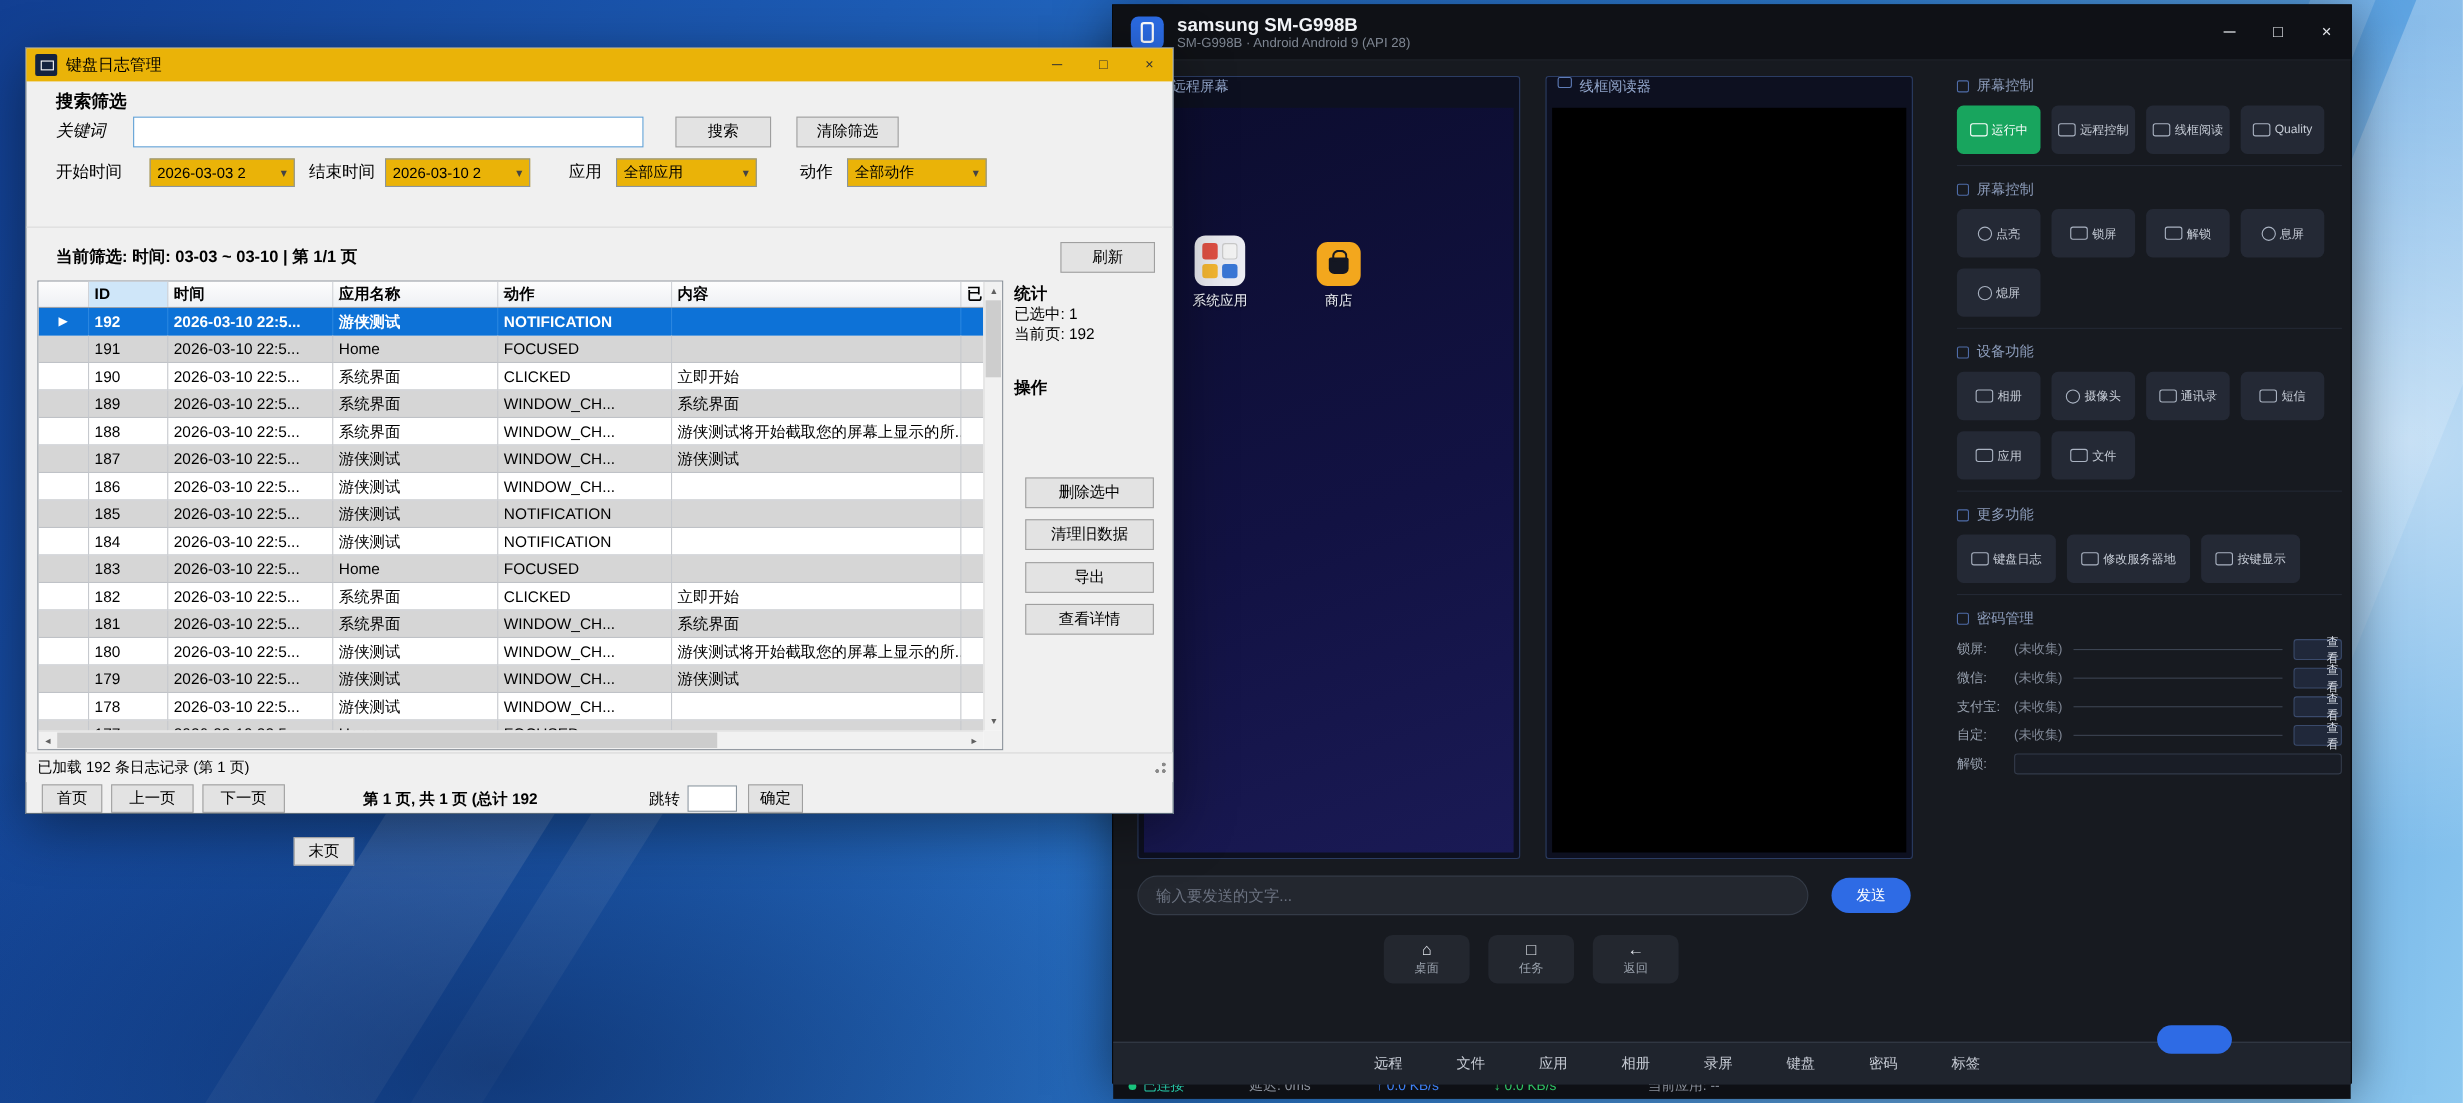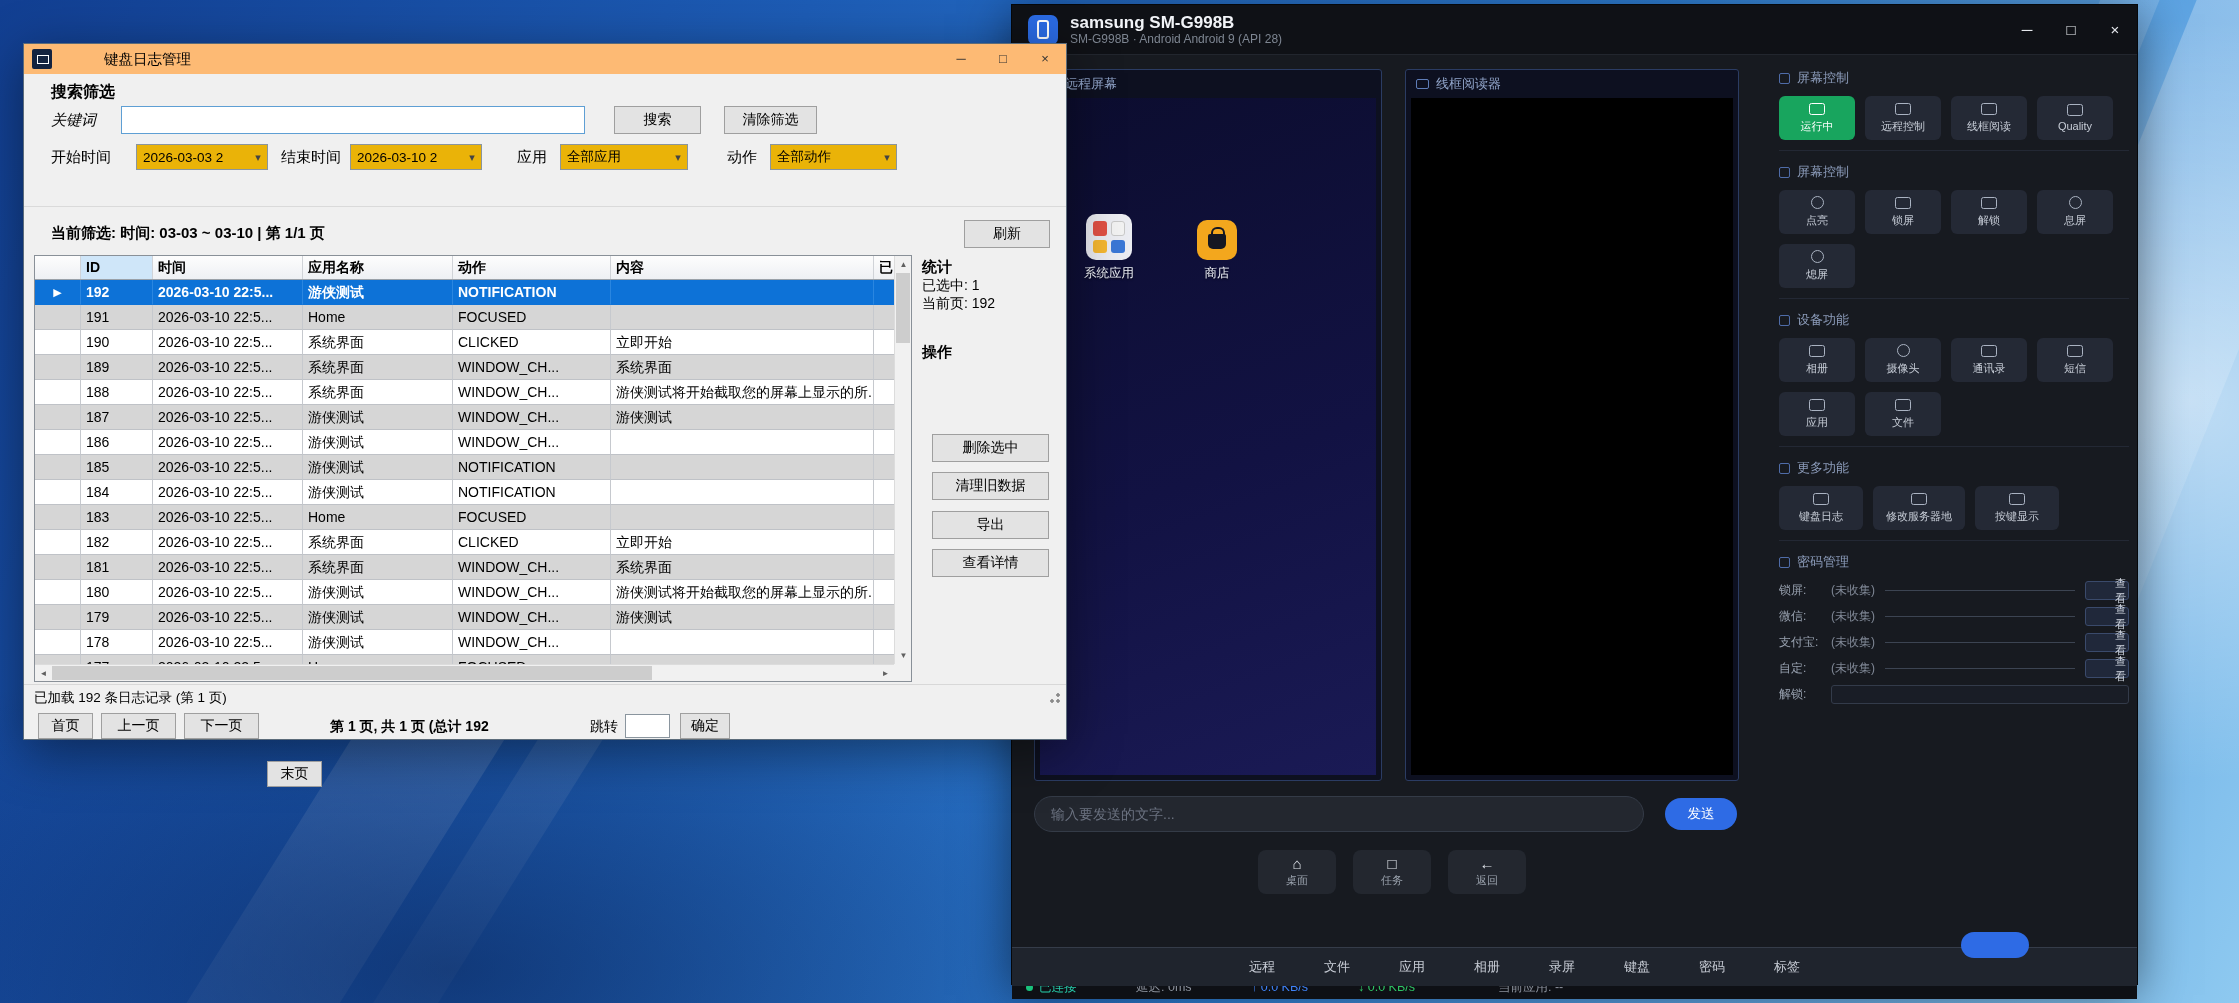--- a/index.html
+++ b/index.html
@@ -27,21 +27,21 @@
     display:flex; align-items:center; border-bottom:1px solid #22262e; }
   .dw-appicon { width:30px; height:30px; margin:0 12px 0 16px; border-radius:7px; background:#2b6be4;
     display:flex; align-items:center; justify-content:center; }
   .phone-shape { width:12px; height:19px; border:2px solid #fff; border-radius:3px; }
   .dw-title { font-size:17px; font-weight:bold; color:#f2f4f8; line-height:19px; }
   .dw-sub { font-size:12px; color:#7e8692; line-height:14px; }
   .dw-controls { margin-left:auto; display:flex; height:50px; }
   .dw-ctl { width:44px; height:50px; line-height:50px; text-align:center; color:#e6e9ee; font-size:15px; }
 
   .panel { position:absolute; border:1px solid #2b3c63; background:#0d1020; border-radius:3px; }
-  .panel-head { height:28px; display:flex; align-items:center; padding-left:10px; gap:7px;
+  .panel-head { height:28px; display:flex; align-items:flex-start; padding-left:10px; gap:7px;
     font-size:13px; color:#93a7cc; }
   .pic { width:13px; height:10px; border:1.5px solid #5f7db8; border-radius:2px; }
   .p-remote { left:22px; top:64px; width:348px; height:712px; }
   .p-wire   { left:393px; top:64px; width:334px; height:712px;font-family:Liberation Mono, monospace; }
   .phone-screen { position:absolute; left:5px; right:5px; top:28px; bottom:5px;
     background:linear-gradient(160deg,#0c0d2f 0%,#121243 55%,#1a1a55 100%); }
   .wf-screen { position:absolute; left:5px; right:5px; top:28px; bottom:5px; background:#000; }
 
   .app { position:absolute; width:62px; text-align:center; }
   .app1 { left:38px; top:116px; }
@@ -73,21 +73,21 @@
   .nav-ic { font-size:15px; color:#dfe3ea; line-height:16px; }
   .nav-lab { font-size:11px; color:#9aa2ad; }
 
   .sidebar { position:absolute; left:767px; top:60px; width:350px; }
   .sb-sec { padding-top:12px; margin-bottom:6px; border-top:1px solid #232834; }
   .sb-sec:first-child { border-top:none; padding-top:4px; }
   .sb-head { display:flex; align-items:center; gap:7px; font-size:13px; color:#8c9cba; }
   .sic { width:11px; height:11px; border:1.5px solid #4f6ca8; border-radius:2px; }
   .sb-grid { display:flex; flex-wrap:wrap; gap:10px; margin:9px 0 10px 0; }
   .sb-btn { width:76px; height:44px; background:#242935; border-radius:6px;
-    display:flex; flex-direction:column; align-items:center; justify-content:center; gap:4px; }
+    display:flex; flex-direction:row; align-items:center; justify-content:center; gap:4px; }
   .sb-btn.wide { width:auto; min-width:84px; padding:0 13px; }
   .sb-btn.active { background:#18a55e; }
   .bic { width:16px; height:12px; border:1.6px solid #aab3c2; border-radius:2.5px; }
   .bic.round { width:13px; height:13px; border-radius:50%; }
   .sb-btn.active .bic { border-color:#fff; }
   .blab { font-size:11px; color:#c6ccd6; white-space:nowrap; }
   .sb-btn.active .blab { color:#fff; }
   .pw-rows { margin-top:9px; }
   .pw-row { display:flex; align-items:center; height:21px; margin-bottom:5px; gap:6px; }
   .pw-lab { font-size:12px; color:#97a0ae; min-width:46px; }
@@ -109,22 +109,22 @@
 
   .dw-dock { position:absolute; left:0; right:0; top:942px; height:39px; background:#1f242d;
     border-top:1px solid #353c49; display:flex; align-items:center; padding-left:237px; }
   .dock-tab { margin-right:49px; font-size:13px; color:#c7ccd5; white-space:nowrap; }
   .dock-action { position:absolute; left:949px; top:927px; width:68px; height:26px; border-radius:13px;
     background:#2e6be5; z-index:2; }
 
   
   .lwin { position:absolute; left:23px; top:43px; width:1044px; height:697px; background:#f0f0f0;
     border:1px solid #5b6b7a; box-shadow:0 12px 50px rgba(0,0,0,.45); z-index:10; color:#000; font-size:15px; }
-  .lw-titlebar { position:absolute; left:0; top:0; right:0; height:30px; background:#fdba74;
-    display:flex; align-items:center; padding-left:8px;gap:44px; }
+  .lw-titlebar { position:absolute; left:0; top:0; right:0; height:30px; background:#eab308;
+    display:flex; align-items:center; padding-left:8px; }
   .lw-appicon { width:20px; height:20px; background:#14233f; border-radius:2px; margin-right:8px; position:relative; }
   .lw-appicon::after { content:""; position:absolute; left:5px; top:6px; width:10px; height:7px; border:1.5px solid #fff; }
   .lw-title { font-size:14.5px; }
   .lw-controls { margin-left:auto; display:flex; }
   .lw-ctl { width:42px; height:30px; line-height:30px; text-align:center; font-size:13px; color:#333; }
 
   .lbl { position:absolute; line-height:28px; font-size:15px; }
   .legend { position:absolute; left:27px; top:38px; font-size:16px; font-weight:bold; }
   .txtbox { position:absolute; background:#fff; border:1px solid #5e9fd4; height:28px; font-size:14px;
     padding:0 6px; outline:none; font-family:inherit; }

